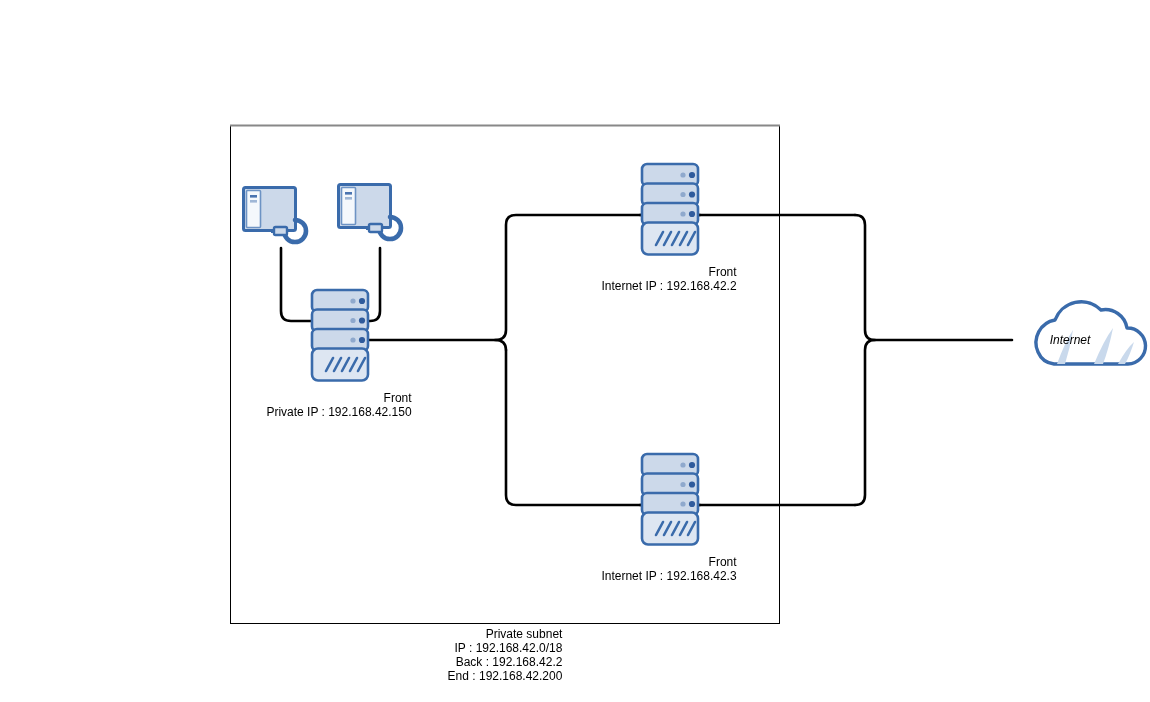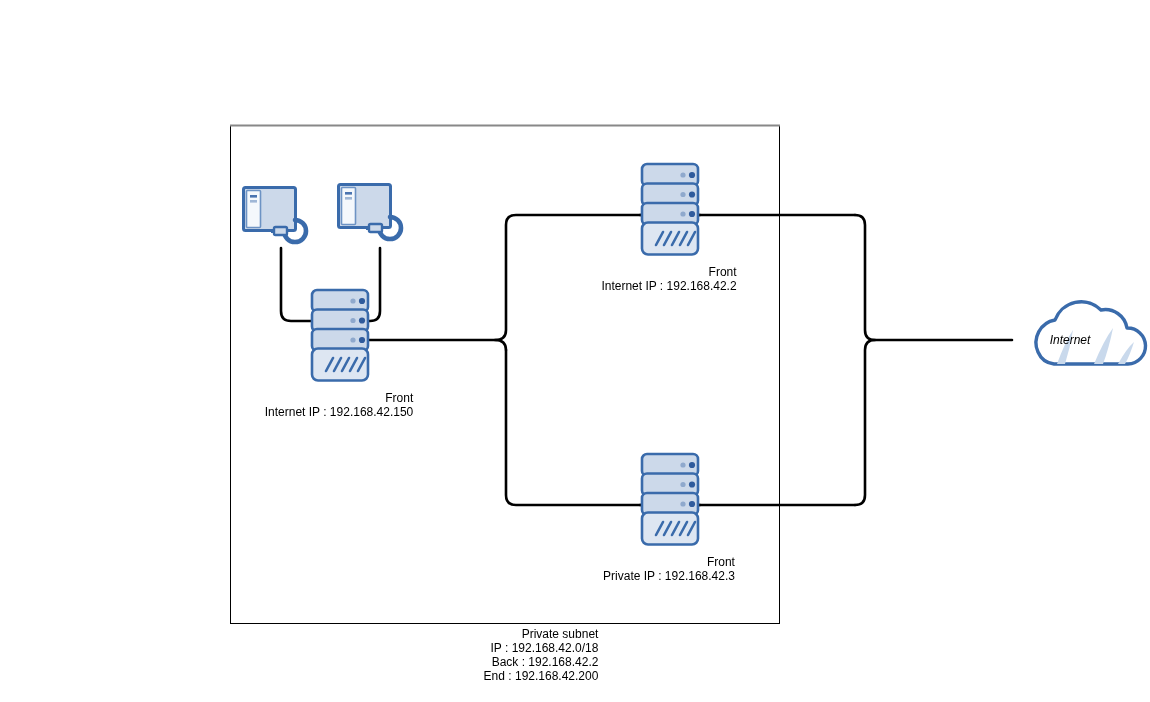--- a/index.html
+++ b/index.html
@@ -139,33 +139,33 @@
     <use href="#server-rack" x="641" y="453"></use>
   </g>
 
   <g>
     <use href="#cloud-symbol" x="1008" y="297"></use>
   </g>
 </svg>
 
 <div class="dg-label" style="left:339px; top:391px;">
   <div>Front</div>
-  <div>Internet IP : 192.168.42.150</div>
+  <div>Private IP : 192.168.42.150</div>
 </div>
 
 <div class="dg-label" style="left:669px; top:265px;">
   <div>Front</div>
   <div>Internet IP : 192.168.42.2</div>
 </div>
 
 <div class="dg-label" style="left:669px; top:555px;">
   <div>Front</div>
-  <div>Private IP : 192.168.42.3</div>
+  <div>Internet IP : 192.168.42.3</div>
 </div>
 
 <div class="dg-label" style="left:1070px; top:333px;font-style:italic;">Internet</div>
 
-<div class="dg-label" style="left:505px; top:627px;margin-left:36px;">
+<div class="dg-label" style="left:505px; top:627px;">
   <div>Private subnet</div>
   <div>IP : 192.168.42.0/18</div>
   <div>Back : 192.168.42.2</div>
   <div>End : 192.168.42.200</div>
 </div>
 
 </body></html>

